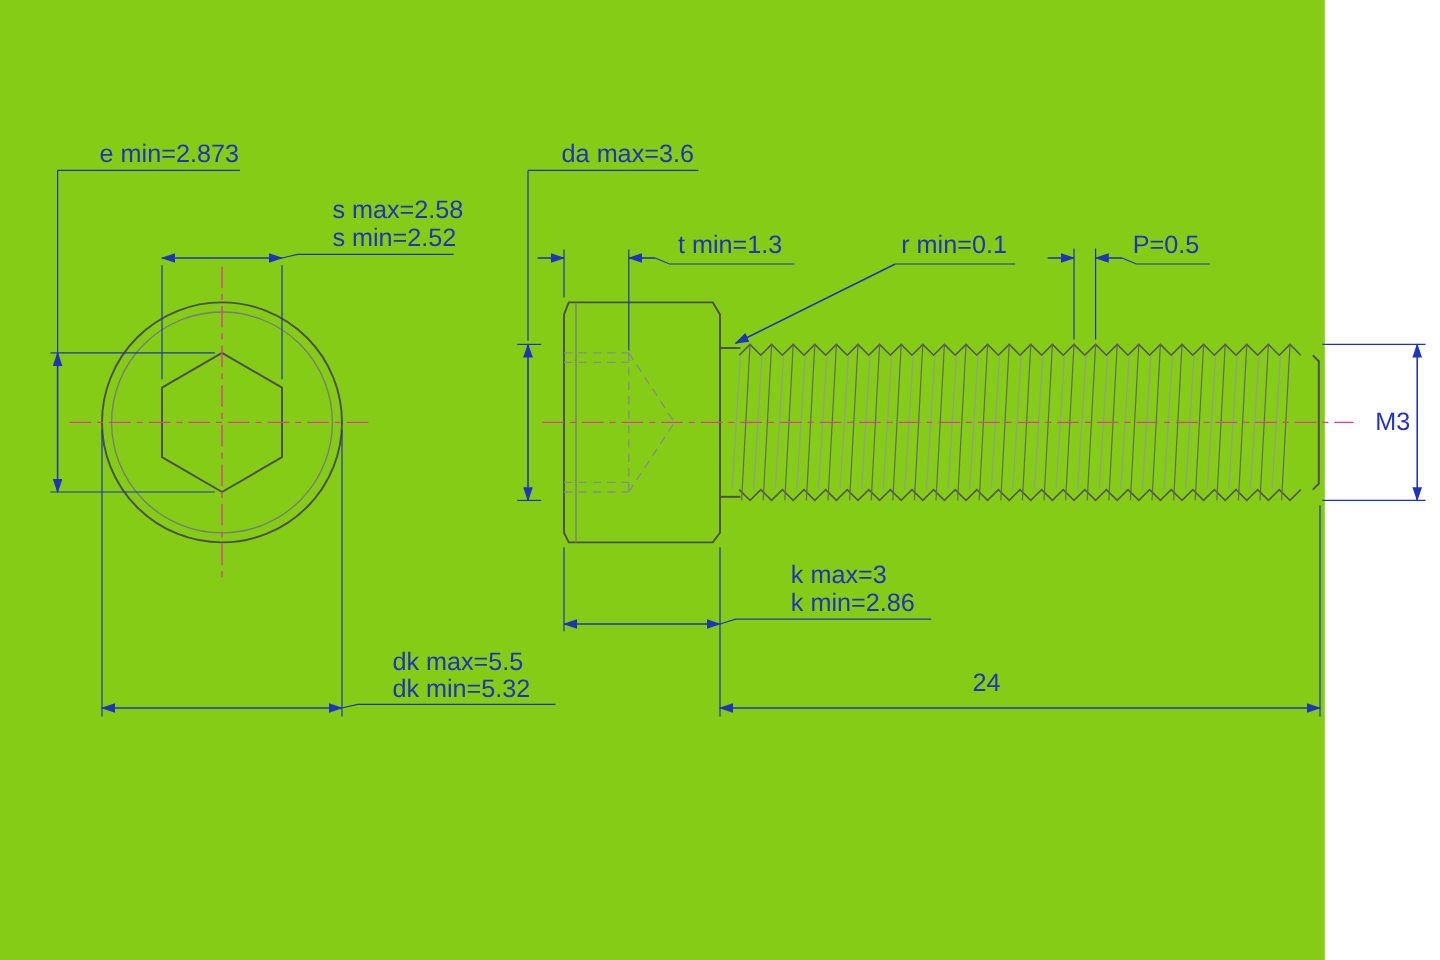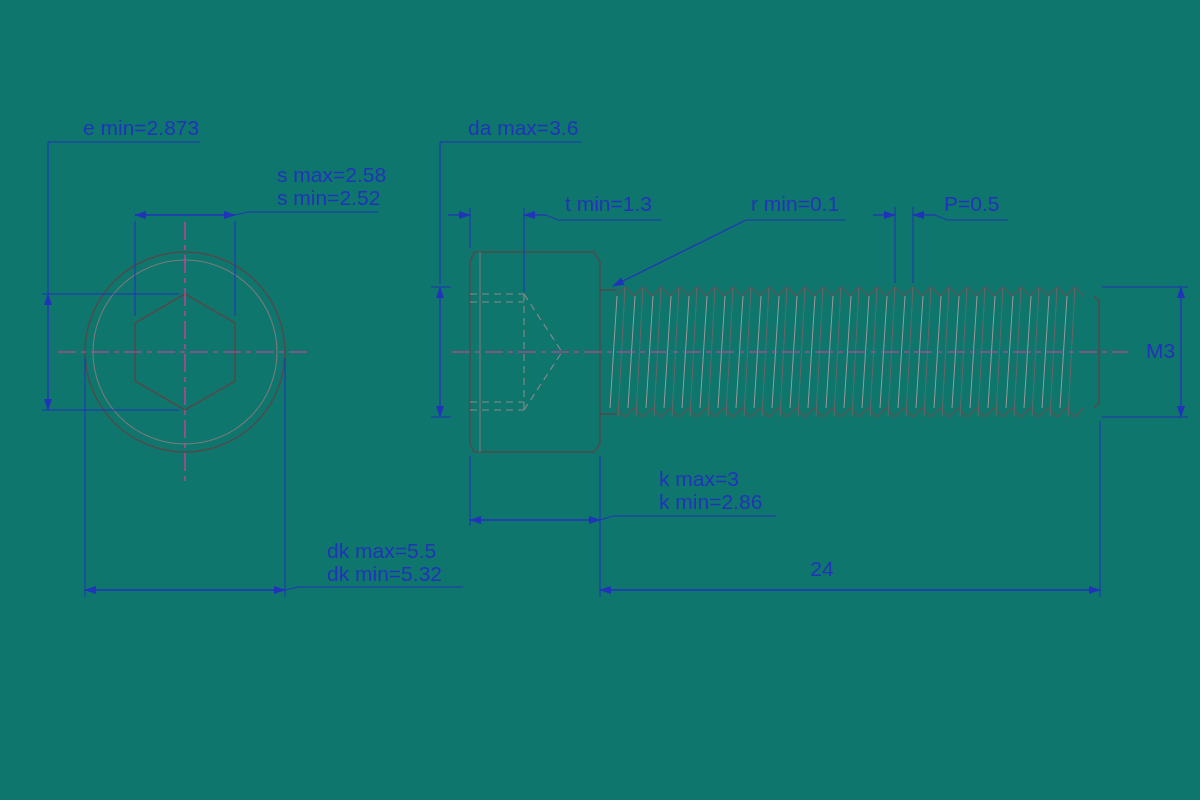--- a/index.html
+++ b/index.html
@@ -1,16 +1,16 @@
 <!DOCTYPE html>
 <html><head>
 <meta charset="utf-8">
 <style>
   html,body{margin:0;padding:0;background:#ffffff;}
-  .canvas{width:1200px;height:800px;position:relative;background:#0f766e;font-family:"Liberation Sans",sans-serif;}
+  .canvas{width:1104px;height:800px;position:relative;background:#84cc16;font-family:"Liberation Sans",sans-serif;}
   svg{display:block;}
   svg text{font-family:"Liberation Sans",sans-serif;font-size:21px;fill:#2233bb;}
   .dim{stroke:#2233bb;stroke-width:1.3;fill:none;}
   .ext{stroke:#2233bb;stroke-width:1;fill:none;}
   .geo{stroke:#4d4d4d;stroke-width:1.6;fill:none;}
   .geo-thin{stroke:#7a7a7a;stroke-width:1.1;fill:none;}
   .hidden-line{stroke:#8a8a8a;stroke-width:1.1;fill:none;stroke-dasharray:7 5;}
   .center{stroke:#e6399b;stroke-width:1.2;fill:none;stroke-dasharray:18 5 5 5;}
 </style>
 </head>

